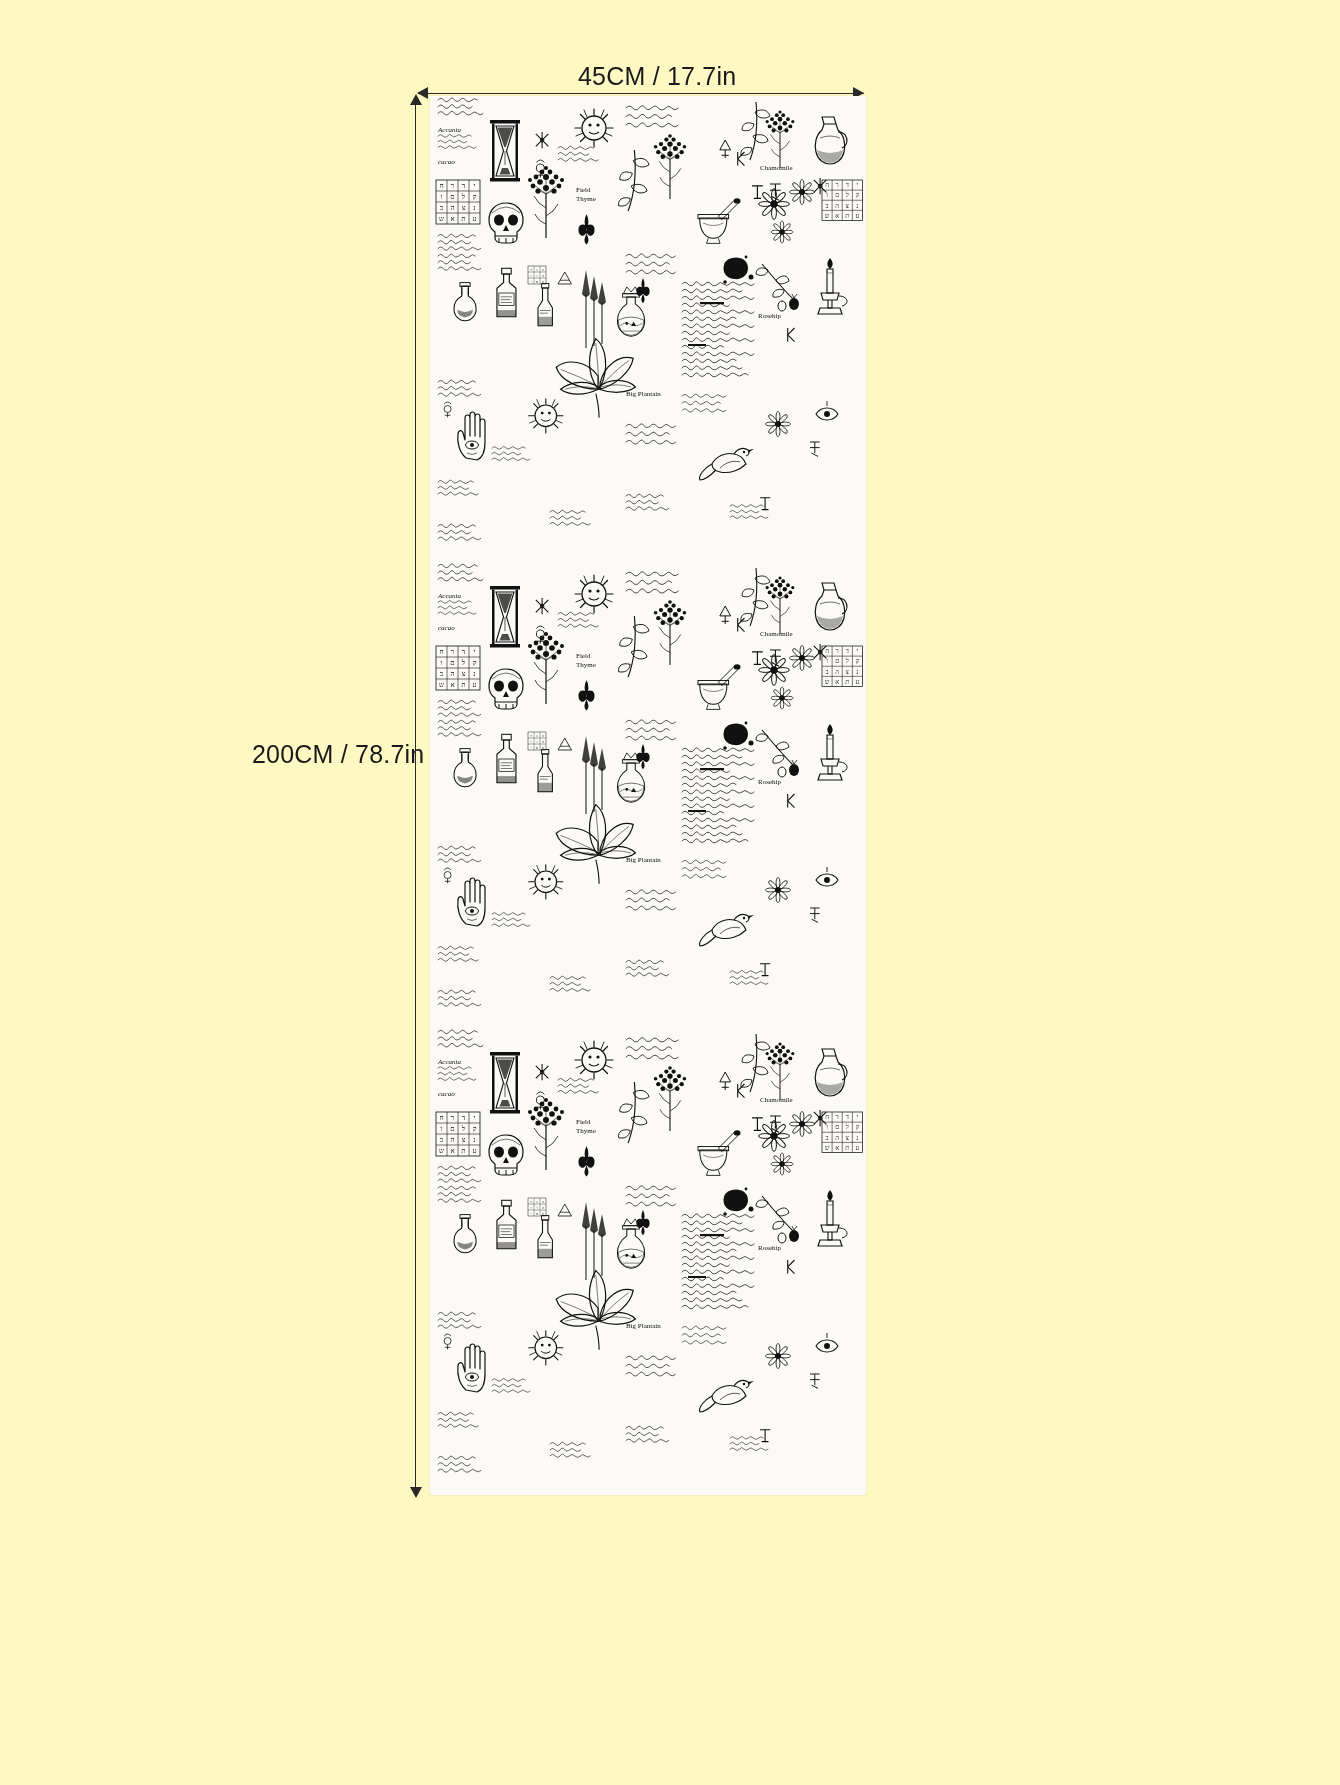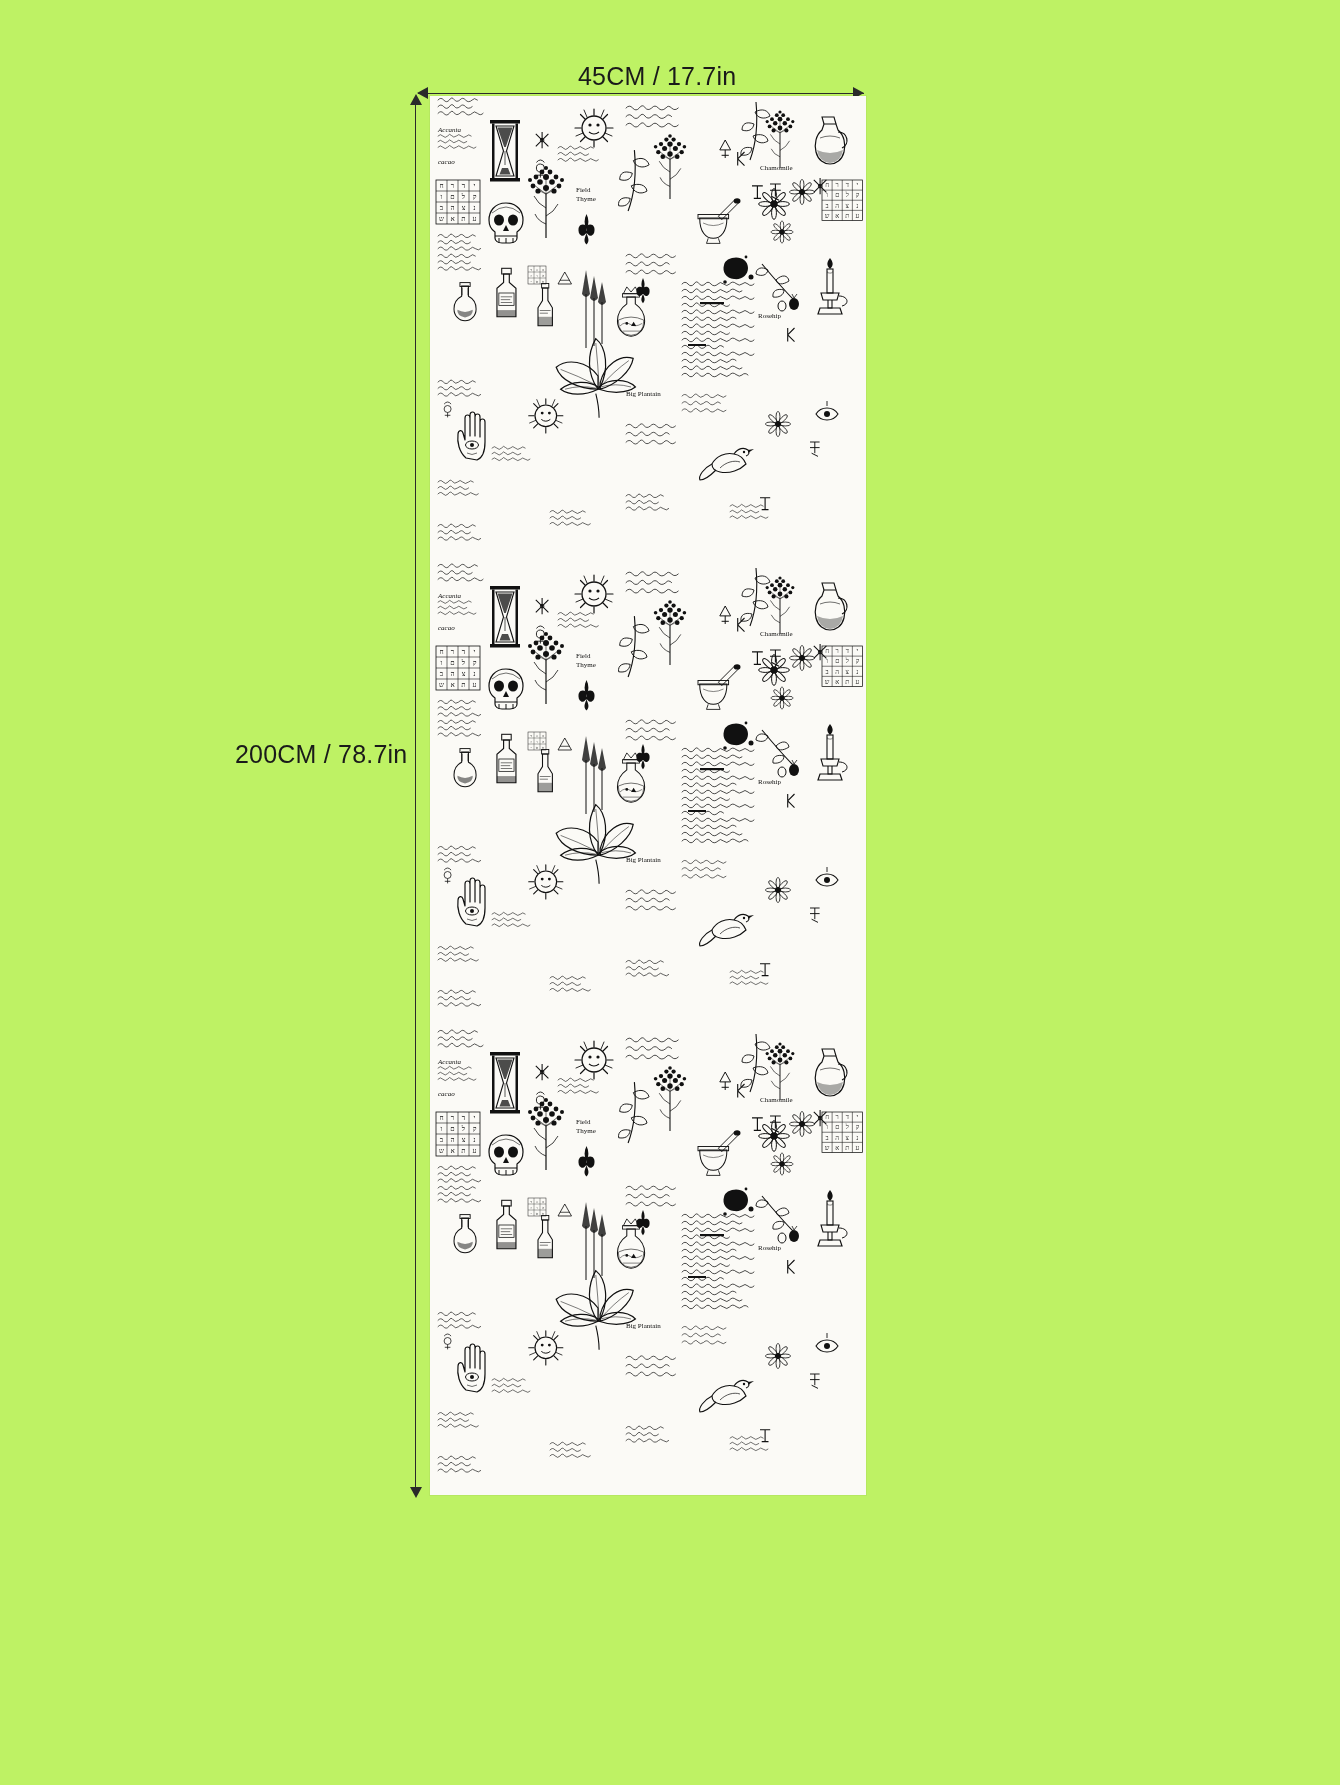--- a/index.html
+++ b/index.html
@@ -10,39 +10,39 @@
   body {
     width: 1340px;
     height: 1785px;
     position: relative;
     font-family: "Liberation Sans", sans-serif;
     overflow: hidden;
   }
   .stage {
     position: absolute;
     inset: 0;
-    background: #bef264;
+    background: #fef9c3;
     text-decoration: underline;
   }
 
   
   .dim-label {
     position: absolute;
     color: #1a1a1a;
     font-size: 25px;
     letter-spacing: 0.2px;
     white-space: nowrap;
     font-family: "Liberation Sans", sans-serif;
   }
   #width-label {
     left: 578px;
     top: 62px;
   }
   #height-label {
-    left: 235px;
+    left: 252px;
     top: 740px;
   }
 
   
   .arrow-line {
     position: absolute;
     background: #2a2a2a;
   }
   #width-arrow {
     left: 418px;

